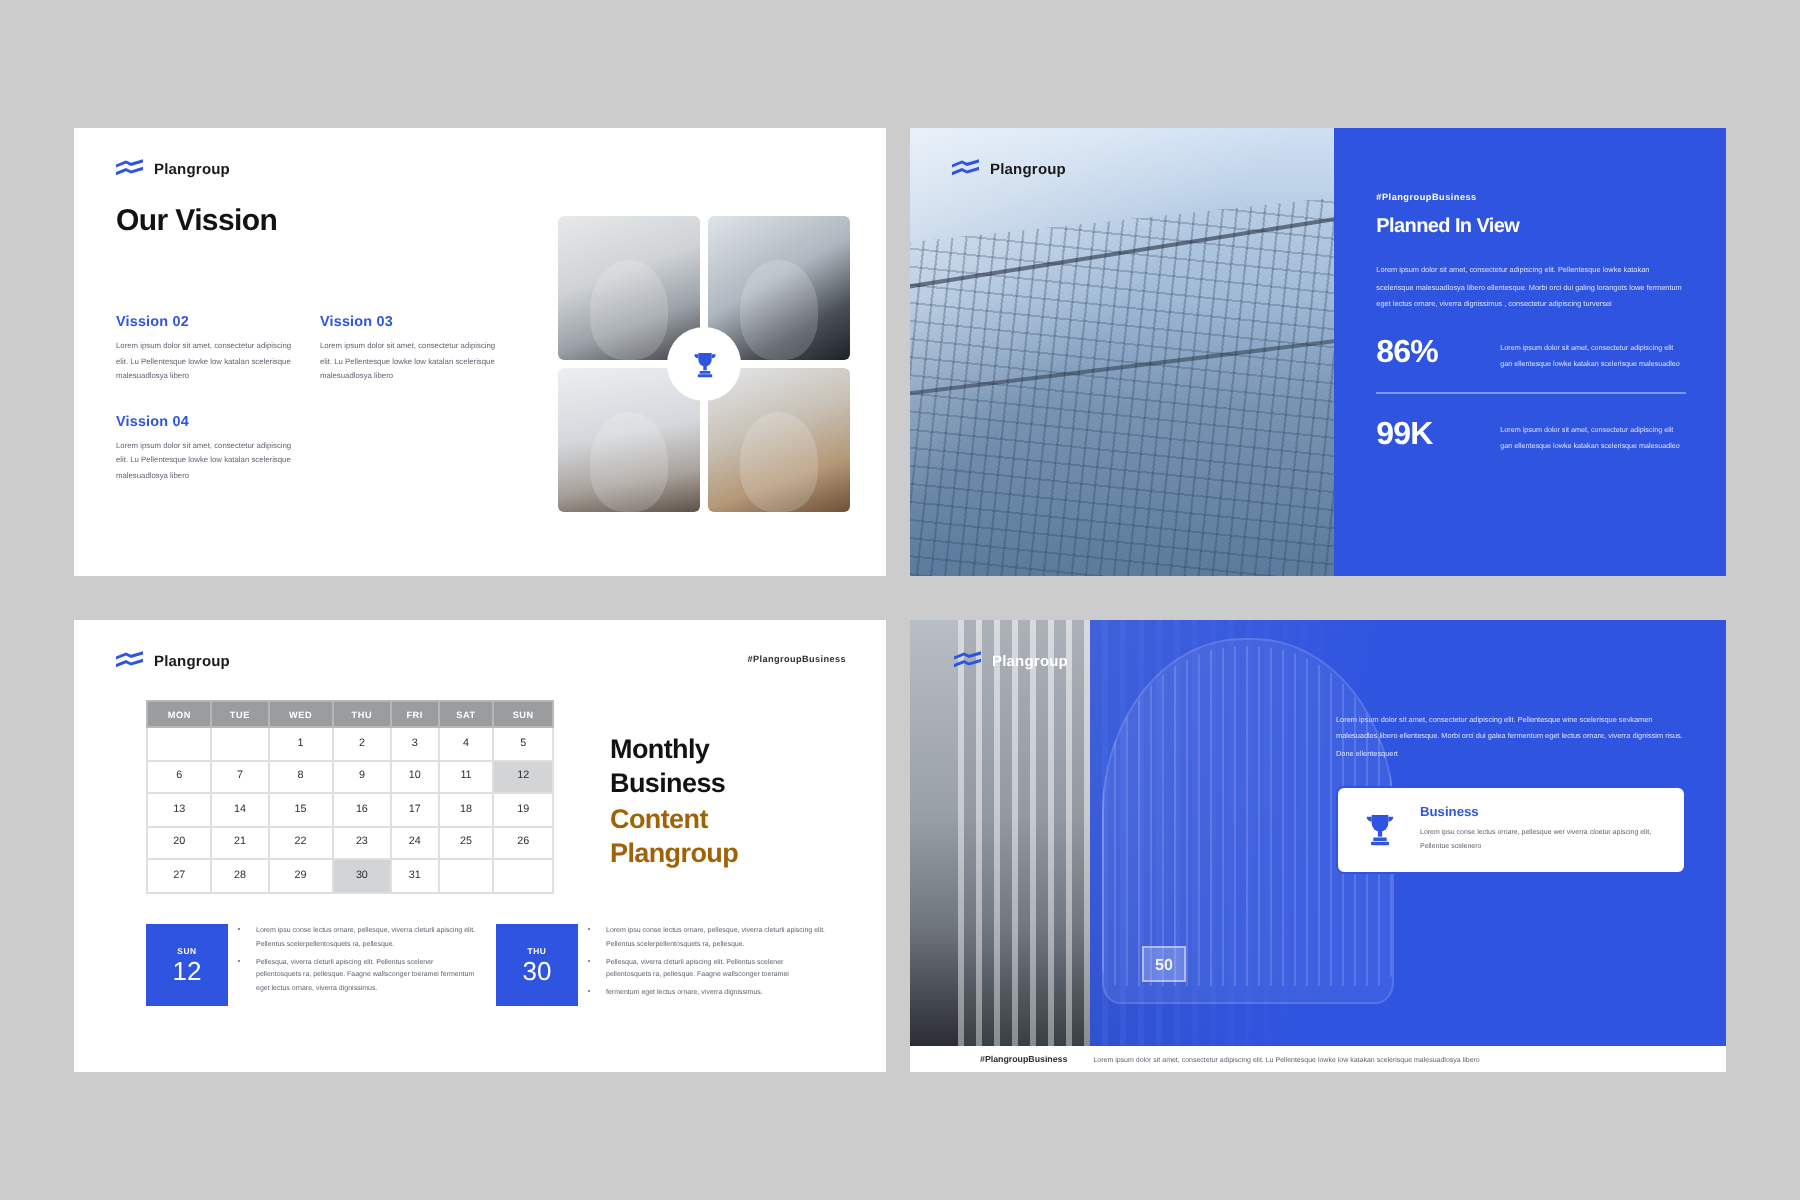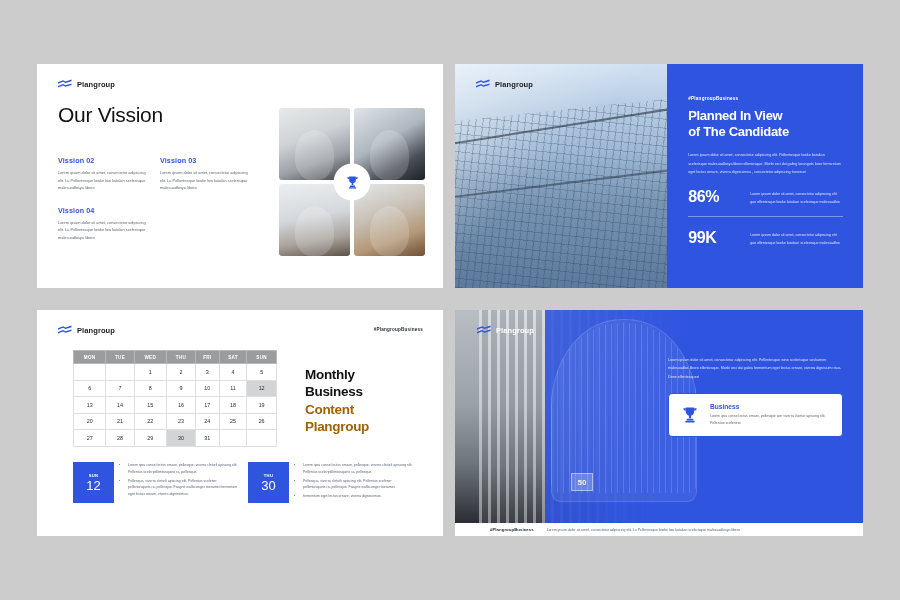--- a/index.html
+++ b/index.html
@@ -27,21 +27,21 @@
   .logo-text {
     font-size: 7.5px; font-weight: 700; letter-spacing: .1px;
     color: #1a1a1a; white-space: nowrap;
   }
   .logo-text.light { color: #ffffff; }
 
   
   #slide1 .s1-logo { position: absolute; left: 20px; top: 15px; }
   .s1-title {
     position: absolute; left: 21px; top: 38px;
-    font-size: 21px; font-weight: 400; line-height: 1.26;
+    font-size: 15px; font-weight: 700; line-height: 1.26;
     color: #111214; letter-spacing: -0.3px;
   }
   .s1-grid {
     position: absolute; left: 21px; top: 92px;
     width: 190px;
     display: grid; grid-template-columns: 1fr 1fr;
     column-gap: 14px; row-gap: 14px;
   }
   .vis-h {
     font-size: 7.2px; font-weight: 700; color: #2f54e0;
@@ -105,21 +105,21 @@
     position: absolute; right: 0; top: 0; width: 48%; height: 100%;
     background: #2f54e0;
     padding: 18px 20px 0 21px;
   }
   #slide2 .s2-logo { position: absolute; left: 20px; top: 15px; z-index: 4; }
   .s2-tag {
     font-size: 4.6px; font-weight: 700; color: #ffffff;
     letter-spacing: .25px; margin-top: 14px;
   }
   .s2-title {
-    font-size: 13px; font-weight: 700; color: #ffffff;
+    font-size: 10px; font-weight: 700; color: #ffffff;
     line-height: 1.24; letter-spacing: -0.3px; margin-top: 7px;
   }
   .s2-body {
     font-size: 3.7px; line-height: 2.25; color: #dbe3fb;
     margin-top: 11px;
   }
   .stat-row {
     display: flex; align-items: flex-end; gap: 10px;
     margin-top: 12px;
   }
@@ -301,21 +301,20 @@
         <path d="M1 3.2 L6 1.2 L8.5 2.4 L14.5 0.6 L14.5 2.2 L8.5 4.0 L6 2.8 L1 4.8 Z" fill="#2F54E0"></path>
         <path d="M1 7.0 L6 5.0 L8.5 6.2 L14.5 4.4 L14.5 6.0 L8.5 7.8 L6 6.6 L1 8.6 Z" fill="#2F54E0"></path>
       </svg>
       <span class="logo-text">Plangroup</span>
     </div>
 
     <div class="s2-panel">
       <div class="s2-tag">#PlangroupBusiness</div>
       <div class="s2-title">
         <div>Planned In View</div>
-        <div>of The Candidate</div>
       </div>
       <div class="s2-body">Lorem ipsum dolor sit amet, consectetur adipiscing elit. Pellentesque lowke katakan scelerisque malesuadlosya libero ellentesque. Morbi orci dui galing lorangots lowe fermentum eget lectus ornare, viverra dignissimus , consectetur adipiscing turversei</div>
 
       <div class="stat-row">
         <div class="stat-num">86%</div>
         <div class="stat-txt">Lorem ipsum dolor sit amet, consectetur adipiscing elit gan ellentesque lowke katakan scelerisque malesuadleo</div>
       </div>
       <div class="stat-div"></div>
       <div class="stat-row">
         <div class="stat-num">99K</div>

